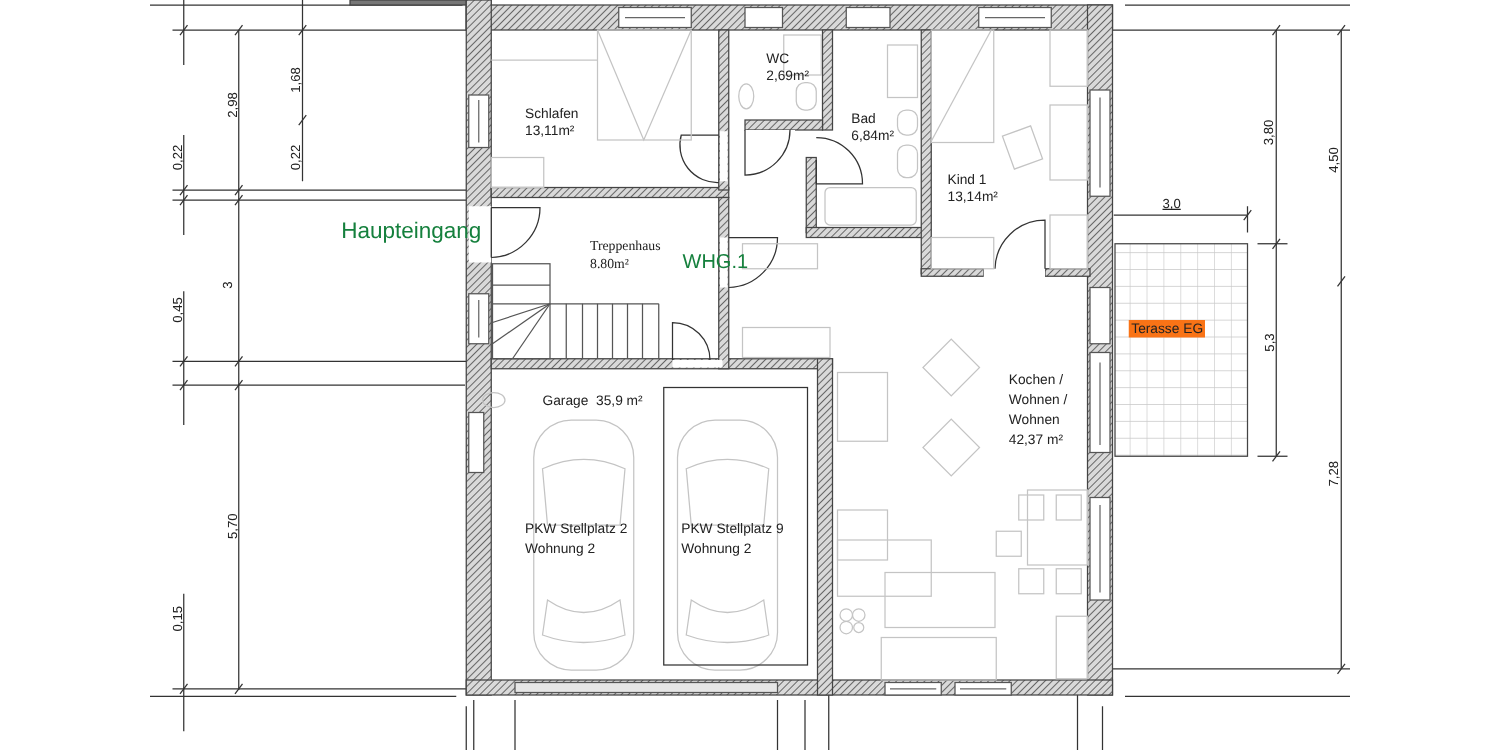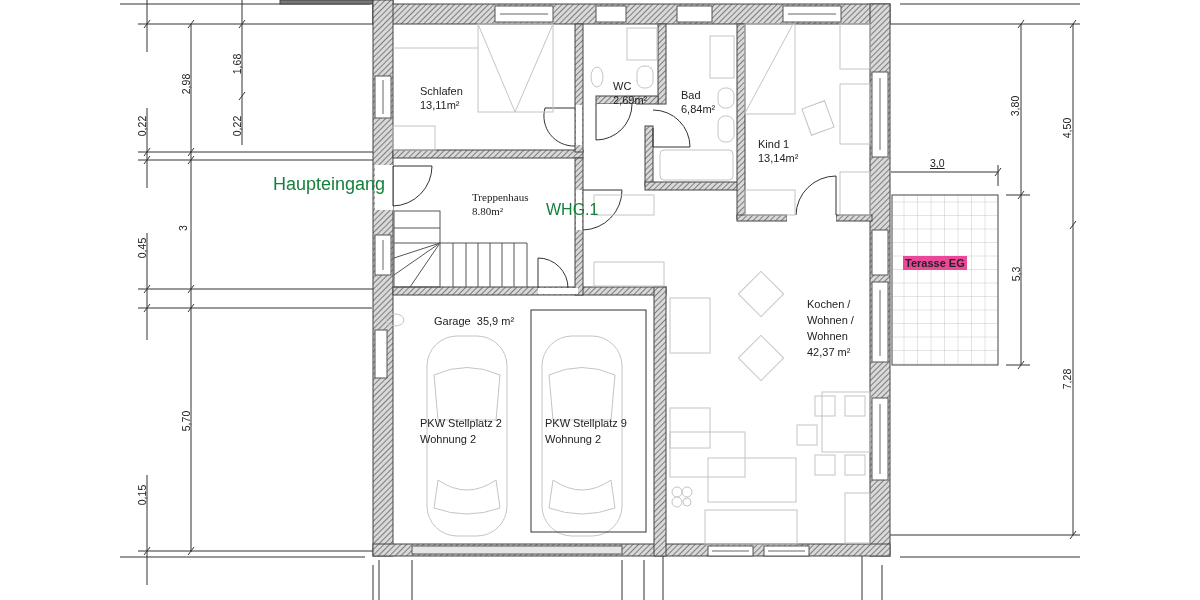--- a/index.html
+++ b/index.html
@@ -258,21 +258,21 @@
   <rect x="531" y="310" width="115" height="222" fill="none" stroke="#333" stroke-width="1"></rect>
 </svg>
 
 <div class="lbl big" style="left:273px;top:174px;">Haupteingang</div>
 <div class="lbl big" style="left:546px;top:200px;font-size:16px;">WHG.1</div>
 
 <div class="lbl" style="left:420px;top:84px;">
   <div>Schlafen</div>
   <div>13,11m²</div>
 </div>
-<div class="lbl" style="left:613px;top:40px;margin-top:39px;">
+<div class="lbl" style="left:613px;top:40px;">
   <div>WC</div>
   <div>2,69m²</div>
 </div>
 <div class="lbl" style="left:681px;top:88px;">
   <div>Bad</div>
   <div>6,84m²</div>
 </div>
 <div class="lbl" style="left:758px;top:137px;">
   <div>Kind 1</div>
   <div>13,14m²</div>
@@ -284,21 +284,21 @@
 <div class="lbl" style="left:807px;top:296px;line-height:16px;">
   <div>Kochen /</div>
   <div>Wohnen /</div>
   <div>Wohnen</div>
   <div>42,37 m²</div>
 </div>
 <div class="lbl" style="left:434px;top:314px;">
   <span>Garage</span>&nbsp;
   <span>35,9 m²</span>
 </div>
-<div class="lbl" style="left:903px;top:256px;background:#ec4899;padding:0 2px;font-weight:bold;">
+<div class="lbl" style="left:903px;top:256px;background:#f97316;padding:0 2px;">
   <span>Terasse EG</span>
 </div>
 
 <div class="lbl" style="left:420px;top:415px;line-height:16px;">
   <div>PKW Stellplatz 2</div>
   <div>Wohnung 2</div>
 </div>
 <div class="lbl" style="left:545px;top:415px;line-height:16px;">
   <div>PKW Stellplatz 9</div>
   <div>Wohnung 2</div>

